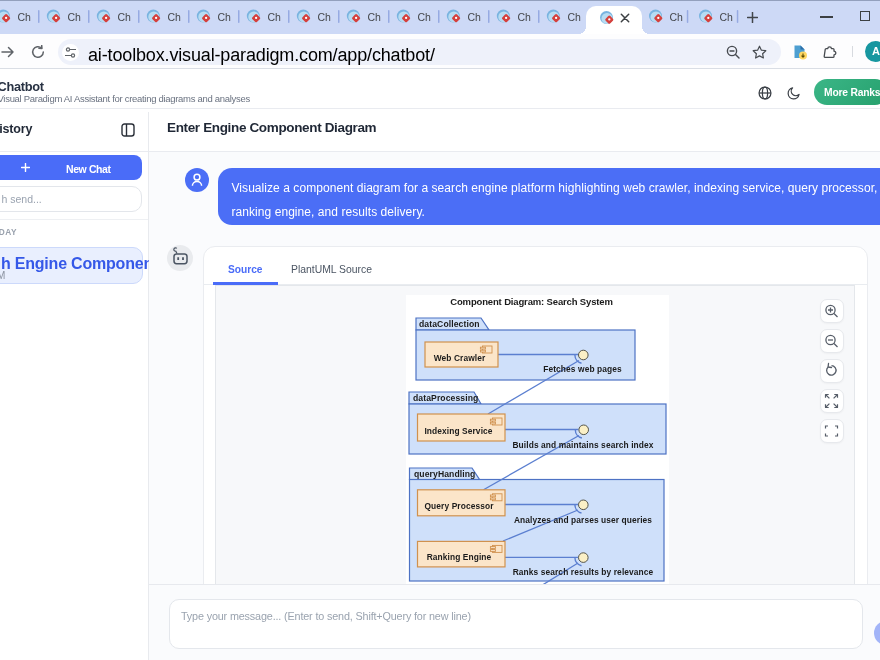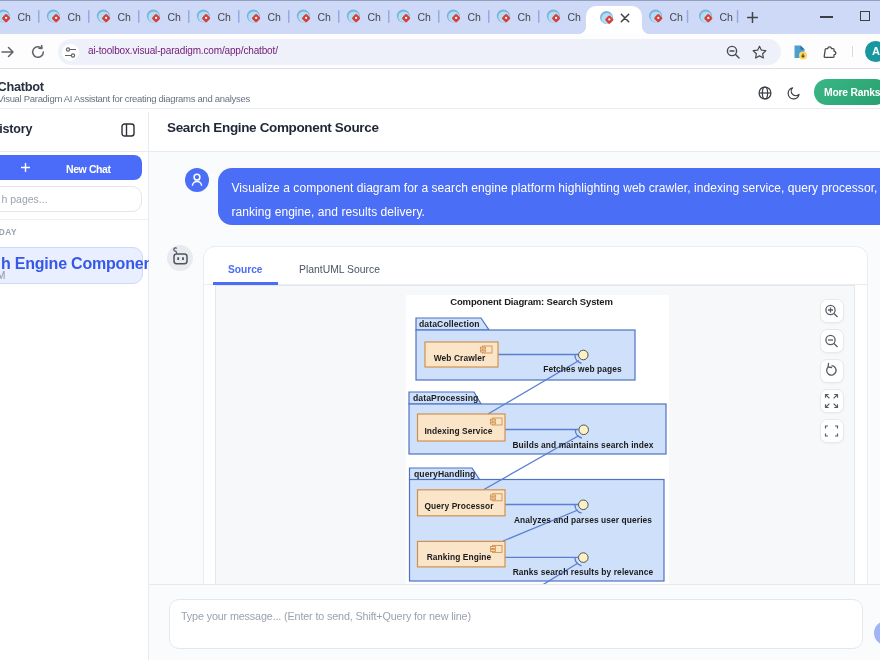--- a/index.html
+++ b/index.html
@@ -126,21 +126,21 @@
 <svg class="abs" style="left:822px;top:45px;" width="15" height="15" viewBox="0 0 15 15">
     <path d="M3.2 4.6 a1 1 0 0 1 1 -1 h1.6 a1.8 1.8 0 1 1 3.6 0 h1.6 a1 1 0 0 1 1 1 v1.6 a1.8 1.8 0 1 1 0 3.6 v1.6 a1 1 0 0 1 -1 1 h-7.8 a1 1 0 0 1 -1 -1 z" fill="none" stroke="#474b50" stroke-width="1.3" stroke-linejoin="round"></path>
   </svg>
 <div class="abs" style="left:852px;top:46px;width:1px;height:11px;background:#d7dadf;"></div>
 
 <div class="abs" style="left:865px;top:41px;width:21px;height:21px;border-radius:50%;background:#1797a0;"></div>
 <div class="abs" style="left:872px;top:45px;font-size:11px;font-weight:bold;color:#fff;">A</div>
 
 <div class="abs" style="left:58px;top:39px;width:723px;height:26px;border-radius:13px;background:#eef1fa;"></div>
 <div class="abs" style="left:62px;top:44px;width:17px;height:17px;border-radius:50%;background:#fff;"></div>
-<div class="abs" style="left:88px;top:44.5px;font-size:10px;letter-spacing:-0.15px;color:#701a75;white-space:nowrap;">ai-toolbox.visual-paradigm.com/app/chatbot/</div>
+<div class="abs" style="left:88px;top:44.5px;font-size:18px;letter-spacing:-0.15px;color:#000000;white-space:nowrap;">ai-toolbox.visual-paradigm.com/app/chatbot/</div>
 
 <div class="abs" style="left:0;top:69px;width:880px;height:39px;background:#fff;"></div>
 <div class="abs" style="left:0;top:108px;width:880px;height:1px;background:#e9ebf0;"></div>
 <div class="abs" style="left:-2.5px;top:78.5px;font-size:12.8px;letter-spacing:-0.3px;font-weight:bold;color:#273142;">Chatbot</div>
 <div class="abs" style="left:-2.5px;top:93px;font-size:9.5px;letter-spacing:-0.3px;color:#6a7280;white-space:nowrap;">Visual Paradigm AI Assistant for creating diagrams and analyses</div>
 
 <svg class="abs" style="left:757.5px;top:86px;" width="14" height="14" viewBox="0 0 16 16">
     <circle cx="8" cy="8" r="6.8" fill="none" stroke="#3a3f46" stroke-width="1.4"></circle>
     <ellipse cx="8" cy="8" rx="3" ry="6.8" fill="none" stroke="#3a3f46" stroke-width="1.4"></ellipse>
     <path d="M1.2 8 H14.8" stroke="#3a3f46" stroke-width="1.4"></path>
@@ -153,54 +153,54 @@
 <div class="abs" style="left:814px;top:79px;width:74px;height:26px;border-radius:13px;background:linear-gradient(135deg,#3bb687,#26a06d);"></div>
 <div class="abs" style="left:824px;top:86.5px;font-size:10.3px;letter-spacing:-0.2px;font-weight:bold;color:#fff;white-space:nowrap;">More Ranks</div>
 
 <div class="abs" style="left:0;top:109px;width:880px;height:43px;background:#fff;"></div>
 <div class="abs" style="left:0;top:151px;width:880px;height:1px;background:#e9ebf0;"></div>
 <div class="abs" style="left:-9.5px;top:122px;font-size:12.5px;letter-spacing:-0.2px;font-weight:bold;color:#1f2735;">History</div>
 <svg class="abs" style="left:121px;top:123px;" width="14" height="14" viewBox="0 0 14 14">
     <rect x="1" y="1" width="12" height="12" rx="2.5" fill="none" stroke="#2a2f38" stroke-width="1.4"></rect>
     <path d="M5.5 1 V13" stroke="#2a2f38" stroke-width="1.4"></path>
   </svg>
-<div class="abs" style="left:167px;top:120px;font-size:13.5px;letter-spacing:-0.35px;font-weight:bold;color:#1f2735;white-space:nowrap;">Search Engine Component Source</div>
+<div class="abs" style="left:167px;top:120px;font-size:13.5px;letter-spacing:-0.35px;font-weight:bold;color:#1f2735;white-space:nowrap;">Enter Engine Component Diagram</div>
 
 <div class="abs" style="left:0;top:152px;width:148px;height:508px;background:#fff;"></div>
 <div class="abs" style="left:148px;top:112px;width:1px;height:548px;background:#e8eaee;"></div>
 
 <div class="abs" style="left:-34px;top:155px;width:176px;height:25px;border-radius:8px;background:#4a6cf8;"></div>
 <svg class="abs" style="left:21px;top:163px;" width="9" height="9" viewBox="0 0 9 9">
     <path d="M4.5 0.5 V8.5 M0.5 4.5 H8.5" stroke="#fff" stroke-width="1.4" stroke-linecap="round"></path>
   </svg>
 <div class="abs" style="left:42px;top:162.5px;font-size:10.5px;letter-spacing:-0.4px;font-weight:bold;color:#fff;padding-left:24px;">New Chat</div>
 
 <div class="abs" style="left:-34px;top:186px;width:176px;height:26px;border-radius:10px;border:1px solid #e3e6eb;background:#fff;"></div>
-<div class="abs" style="left:1.5px;top:193px;font-size:10.5px;color:#9aa3b0;">h pages...</div>
+<div class="abs" style="left:1.5px;top:193px;font-size:10.5px;color:#9aa3b0;">h send...</div>
 <div class="abs" style="left:0;top:219px;width:148px;height:1px;background:#eef0f3;"></div>
 
 <div class="abs" style="left:-13.3px;top:227px;font-size:8.3px;font-weight:bold;color:#99a1ad;letter-spacing:0.4px;">TODAY</div>
 
 <div class="abs" style="left:-40px;top:247px;width:183px;height:37px;border-radius:10px;background:#e9effe;border:1px solid #ccd9fb;"></div>
 <div class="abs" style="left:0.9px;top:255px;font-size:16px;letter-spacing:-0.2px;font-weight:bold;color:#3558e8;white-space:nowrap;">h Engine Component Dia...</div>
 <div class="abs" style="left:-3px;top:269.5px;font-size:10px;color:#8b93a1;">M</div>
 
 <div class="abs" id="mainarea" style="left:149px;top:152px;width:731px;height:432px;background:#fafbfd;overflow:hidden;">
 
   <div class="abs" style="left:36px;top:16px;width:24px;height:24px;border-radius:50%;background:#4b6ef6;"></div>
 
   <div class="abs" style="left:69px;top:15.5px;width:840px;height:57.5px;border-radius:14px;background:#4b6ef6;"></div>
   <div class="abs" style="left:82.5px;top:25px;width:820px;font-size:12px;letter-spacing:0.06px;color:#fff;line-height:23.8px;white-space:nowrap;">Visualize a component diagram for a search engine platform highlighting web crawler, indexing service, query processor,<br>ranking engine, and results delivery.</div>
 
   <div class="abs" style="left:18px;top:93px;width:26px;height:26px;border-radius:50%;background:#e9ebee;"></div>
 
   <div class="abs" style="left:54px;top:94px;width:665px;height:520px;border-radius:12px;background:#fff;border:1px solid #eaecf0;"></div>
 
   <div class="abs" style="left:79px;top:111.8px;font-size:10.2px;font-weight:bold;color:#4a6cf8;">Source</div>
-  <div class="abs" style="left:142px;top:111.8px;font-size:10.4px;color:#4b5563;margin-left:8px;">PlantUML Source</div>
+  <div class="abs" style="left:142px;top:111.8px;font-size:10.4px;color:#4b5563;">PlantUML Source</div>
   <div class="abs" style="left:55px;top:132px;width:663px;height:1px;background:#e9ecf0;"></div>
   <div class="abs" style="left:64px;top:130px;width:65px;height:2.5px;background:#4a6cf8;"></div>
 
   <div class="abs" style="left:66px;top:132.5px;width:640px;height:500px;background:#f7f8fa;border:1px solid #e4e7eb;"></div>
 
   <div class="abs" style="left:257px;top:143px;width:263px;height:490px;background:#fff;"></div>
 
   <div class="abs btn" style="left:670.5px;top:147px;"></div>
   <div class="abs btn" style="left:670.5px;top:177px;"></div>
   <div class="abs btn" style="left:670.5px;top:207px;"></div>

